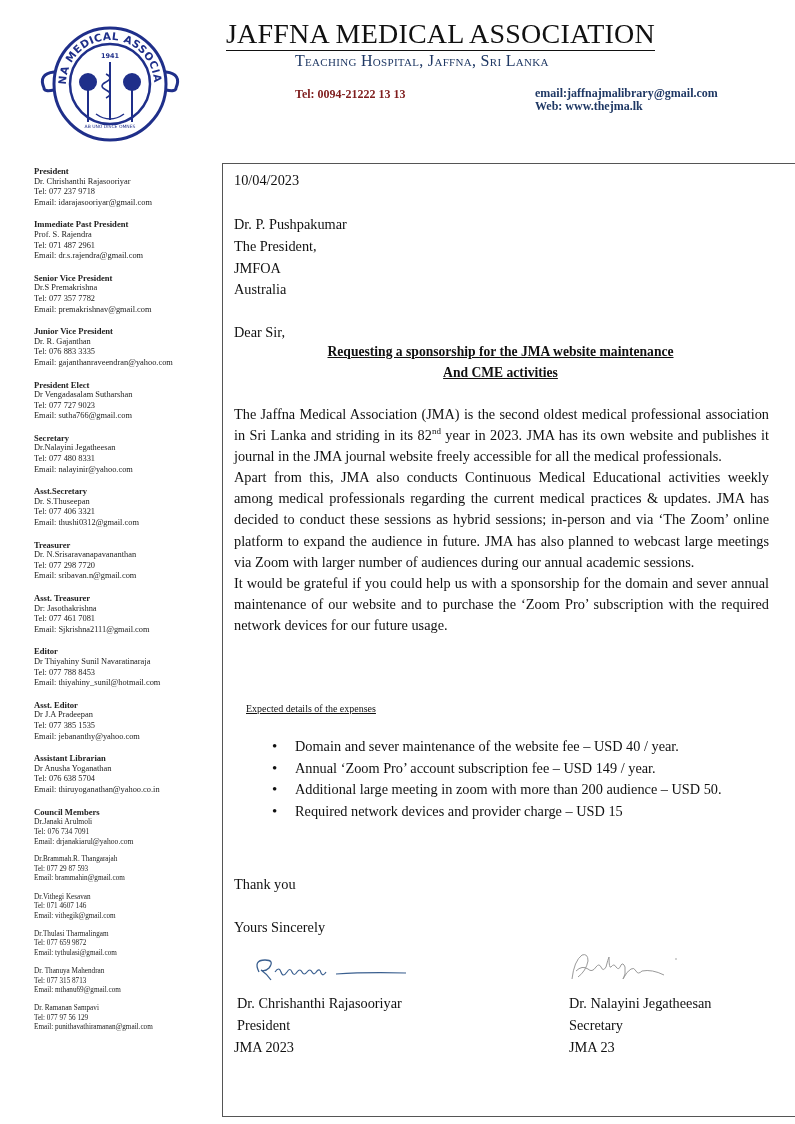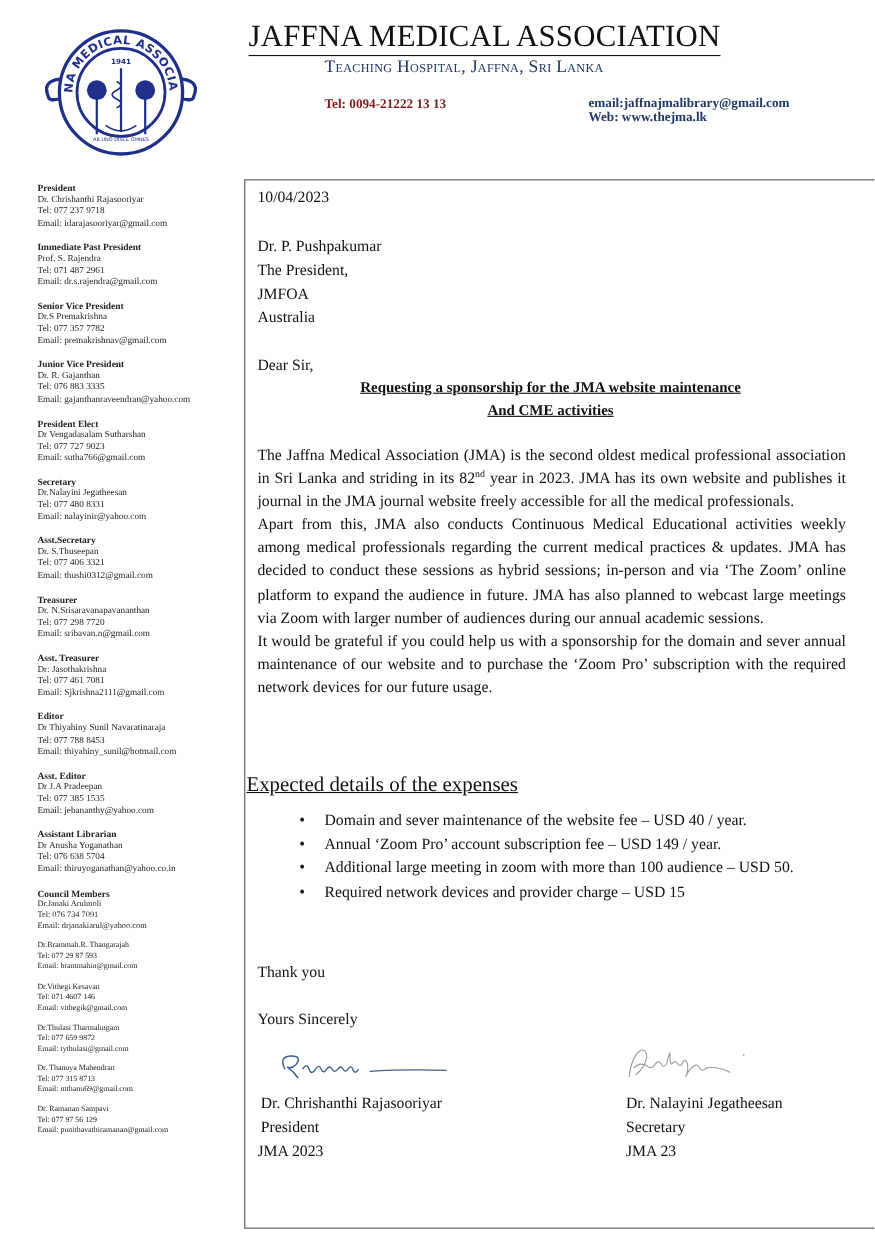--- a/index.html
+++ b/index.html
@@ -26,21 +26,21 @@
 
   
   .letter { position:absolute; left:222px; top:163px; width:583px; height:954px;
             border:1.5px solid #555; box-sizing:border-box; }
   .lt { position:absolute; font-size:14.3px; color:#111; white-space:nowrap; line-height:21px; }
   .subject { position:absolute; left:0; width:555px; text-align:center; font-size:13.6px; font-weight:bold; line-height:21px; }
   .subject span { text-decoration:underline; }
   .para { position:absolute; left:11px; width:535px; font-size:14.3px; line-height:21.1px; text-align:justify; }
   .para p { margin:0; }
   .para sup { font-size:9px; line-height:0; }
-  .exp-head { position:absolute; left:1px; top:539px; font-size:19px; text-decoration:underline; }
+  .exp-head { position:absolute; left:23px; top:539px; font-size:10px; text-decoration:underline; }
   .exp-list { position:absolute; left:36px; top:559px; margin:13px; padding:0; list-style:none; font-size:14.3px; line-height:21.5px; }
   .exp-list li { position:relative; padding-left:23px; white-space:nowrap; }
   .exp-list li::before { content:"\2022"; position:absolute; left:0; top:0; font-size:15px; }
 
   .sig { position:absolute; }
   .sig-name { position:absolute; font-size:14.3px; line-height:22px; white-space:nowrap; }
 </style>
 </head>
 <body>
 
@@ -203,21 +203,21 @@
   <div class="para" style="top:240px;">
     <p><span>The Jaffna Medical Association (JMA) is the second oldest medical professional association in Sri Lanka and striding in its 82</span><sup>nd</sup><span> year in 2023. JMA has its own website and publishes it journal in the JMA journal website freely accessible for all the medical professionals.</span></p>
     <p>Apart from this, JMA also conducts Continuous Medical Educational activities weekly among medical professionals regarding the current medical practices &amp; updates. JMA has decided to conduct these sessions as hybrid sessions; in-person and via ‘The Zoom’ online platform to expand the audience in future. JMA has also planned to webcast large meetings via Zoom with larger number of audiences during our annual academic sessions.</p>
     <p>It would be grateful if you could help us with a sponsorship for the domain and sever annual maintenance of our website and to purchase the ‘Zoom Pro’ subscription with the required network devices for our future usage.</p>
   </div>
 
   <div class="exp-head">Expected details of the expenses</div>
   <ul class="exp-list">
     <li>Domain and sever maintenance of the website fee – USD 40 / year.</li>
     <li>Annual ‘Zoom Pro’ account subscription fee – USD 149 / year.</li>
-    <li>Additional large meeting in zoom with more than 100 audience – USD 50.</li>
+    <li>Additional large meeting in zoom with more than 200 audience – USD 50.</li>
     <li>Required network devices and provider charge – USD 15</li>
   </ul>
 
   <div class="lt" style="left:11px; top:710px;">Thank you</div>
   <div class="lt" style="left:11px; top:753px;">Yours Sincerely</div>
 
   <div class="sig" style="left:28px; top:790px;">
     <svg width="160" height="32" viewBox="0 0 160 32">
       <path d="M8 18 q-6 -12 6 -12 q10 0 4 8 q-4 4 -8 2 q6 4 10 10" fill="none" stroke="#3a5f8f" stroke-width="1.3"></path>
       <path d="M24 18 q4 -6 6 0 q2 6 6 0 q3 -5 5 0 q2 5 5 0 q3 -4 5 0 q2 4 5 0 q3 -4 5 0 q2 4 5 -1 q3 -3 4 2 q2 4 5 -1" fill="none" stroke="#3a5f8f" stroke-width="1.2"></path>

